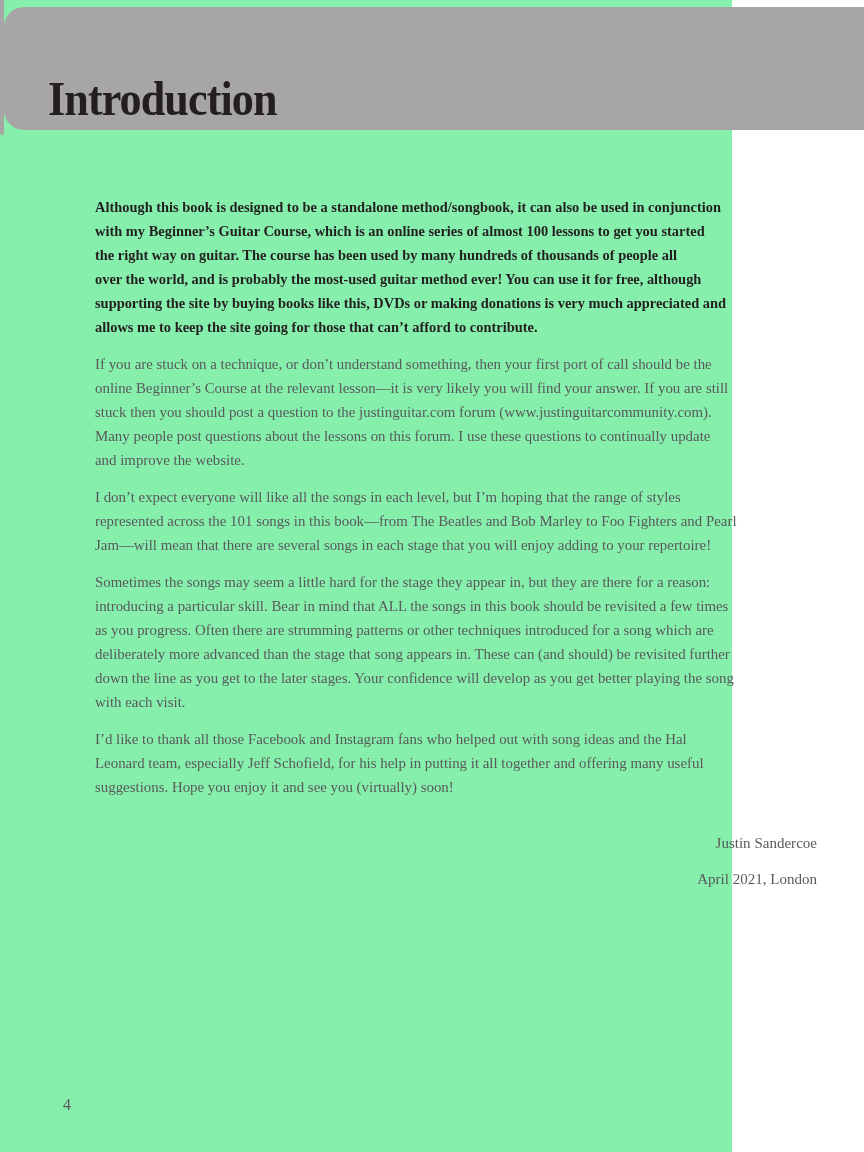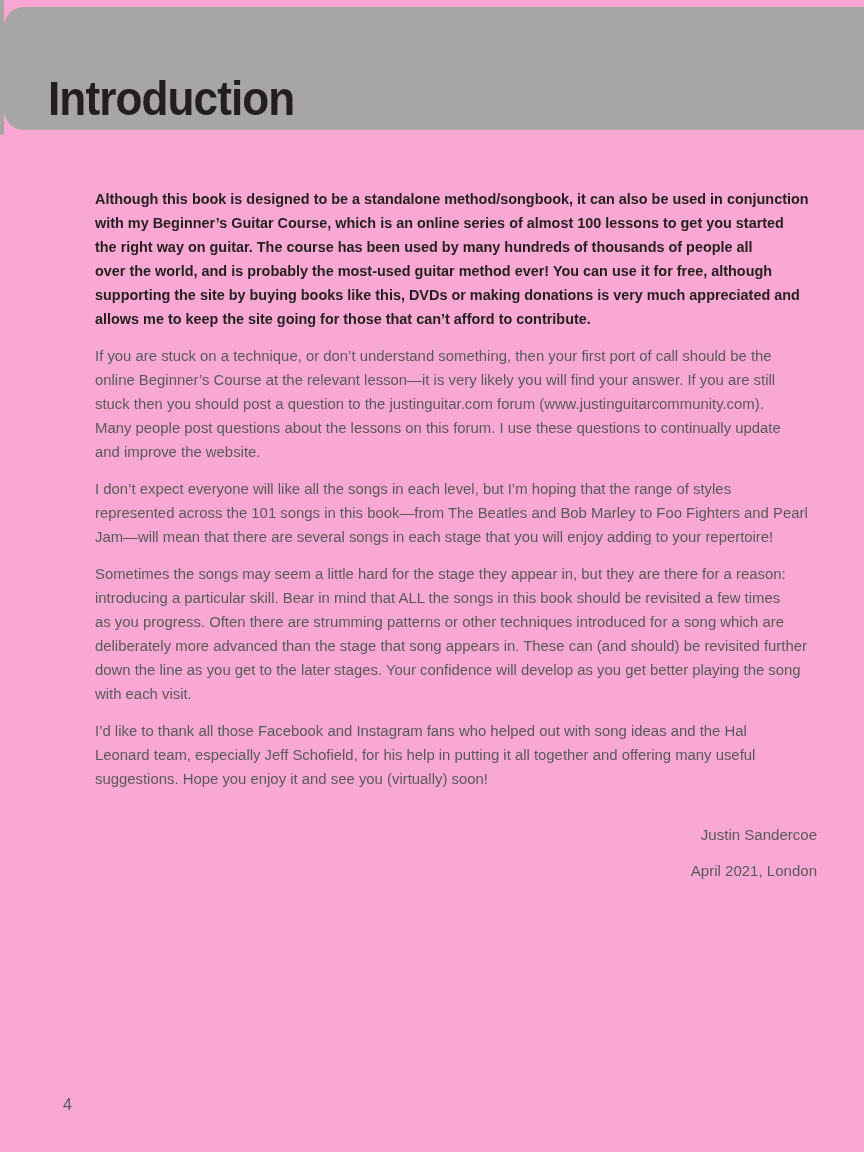--- a/index.html
+++ b/index.html
@@ -6,23 +6,24 @@
     margin: 0;
     padding: 0;
     background: #ffffff;
     width: 864px;
     height: 1152px;
     overflow: hidden;
     font-family: "Liberation Sans", sans-serif;
   }
   .page {
     position: relative;
-    width: 864px;
+    width: 732px;
     height: 1152px;
-    background: #f9a8d4;
+    background: #86efac;
+    font-family: Liberation Serif, serif;
   }
   
   .edge-strip {
     position: absolute;
     left: 0;
     top: 0;
     width: 4px;
     height: 135px;
     background: var(--band, #a7a5a6);
     border-radius: 0 0 3px 3px;
@@ -46,21 +47,21 @@
     font-weight: bold;
     letter-spacing: -1px;
     color: var(--ink, #231f20);
     transform: scaleX(0.9);
     transform-origin: left top;
     white-space: pre;
   }
   .body-text {
     position: absolute;
     left: 95px;
-    top: 187px;
+    top: 195px;
     width: 722px;
   }
   .body-text p {
     margin: 0 0 13px 0;
     font-size: 15.5px;
     line-height: 24px;
     white-space: pre;
     letter-spacing: 0;
   }
   .para-bold {

